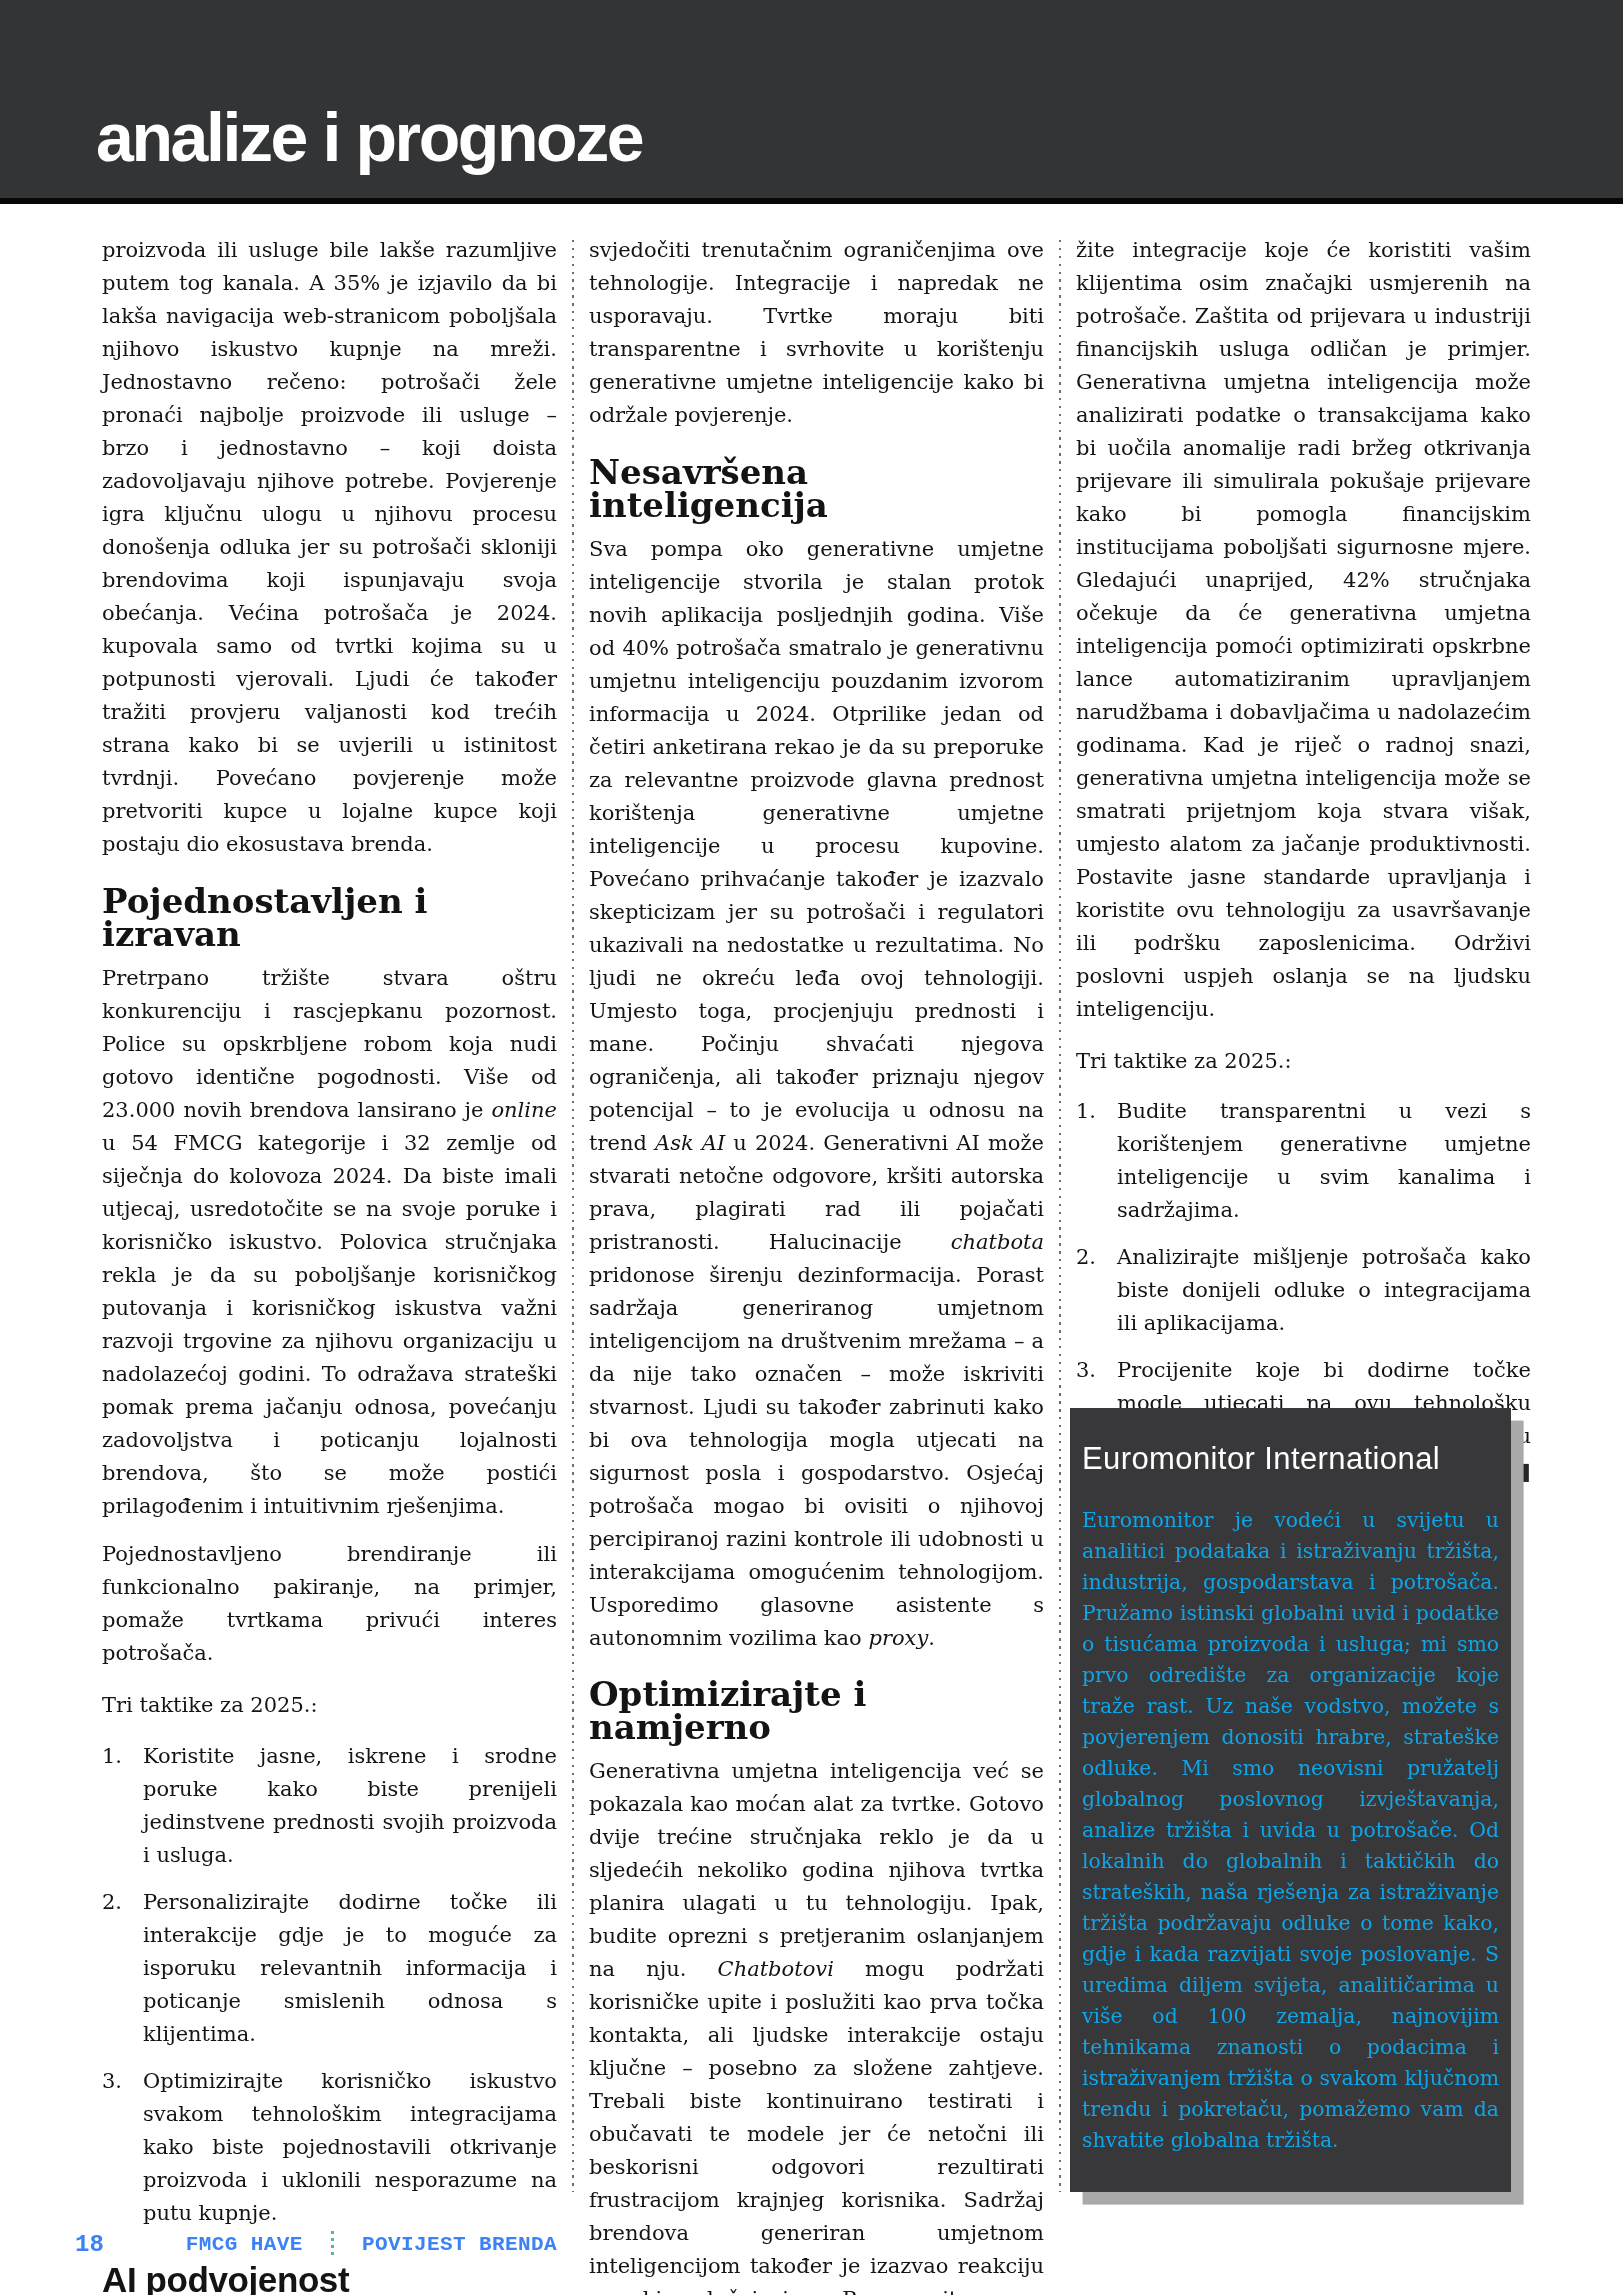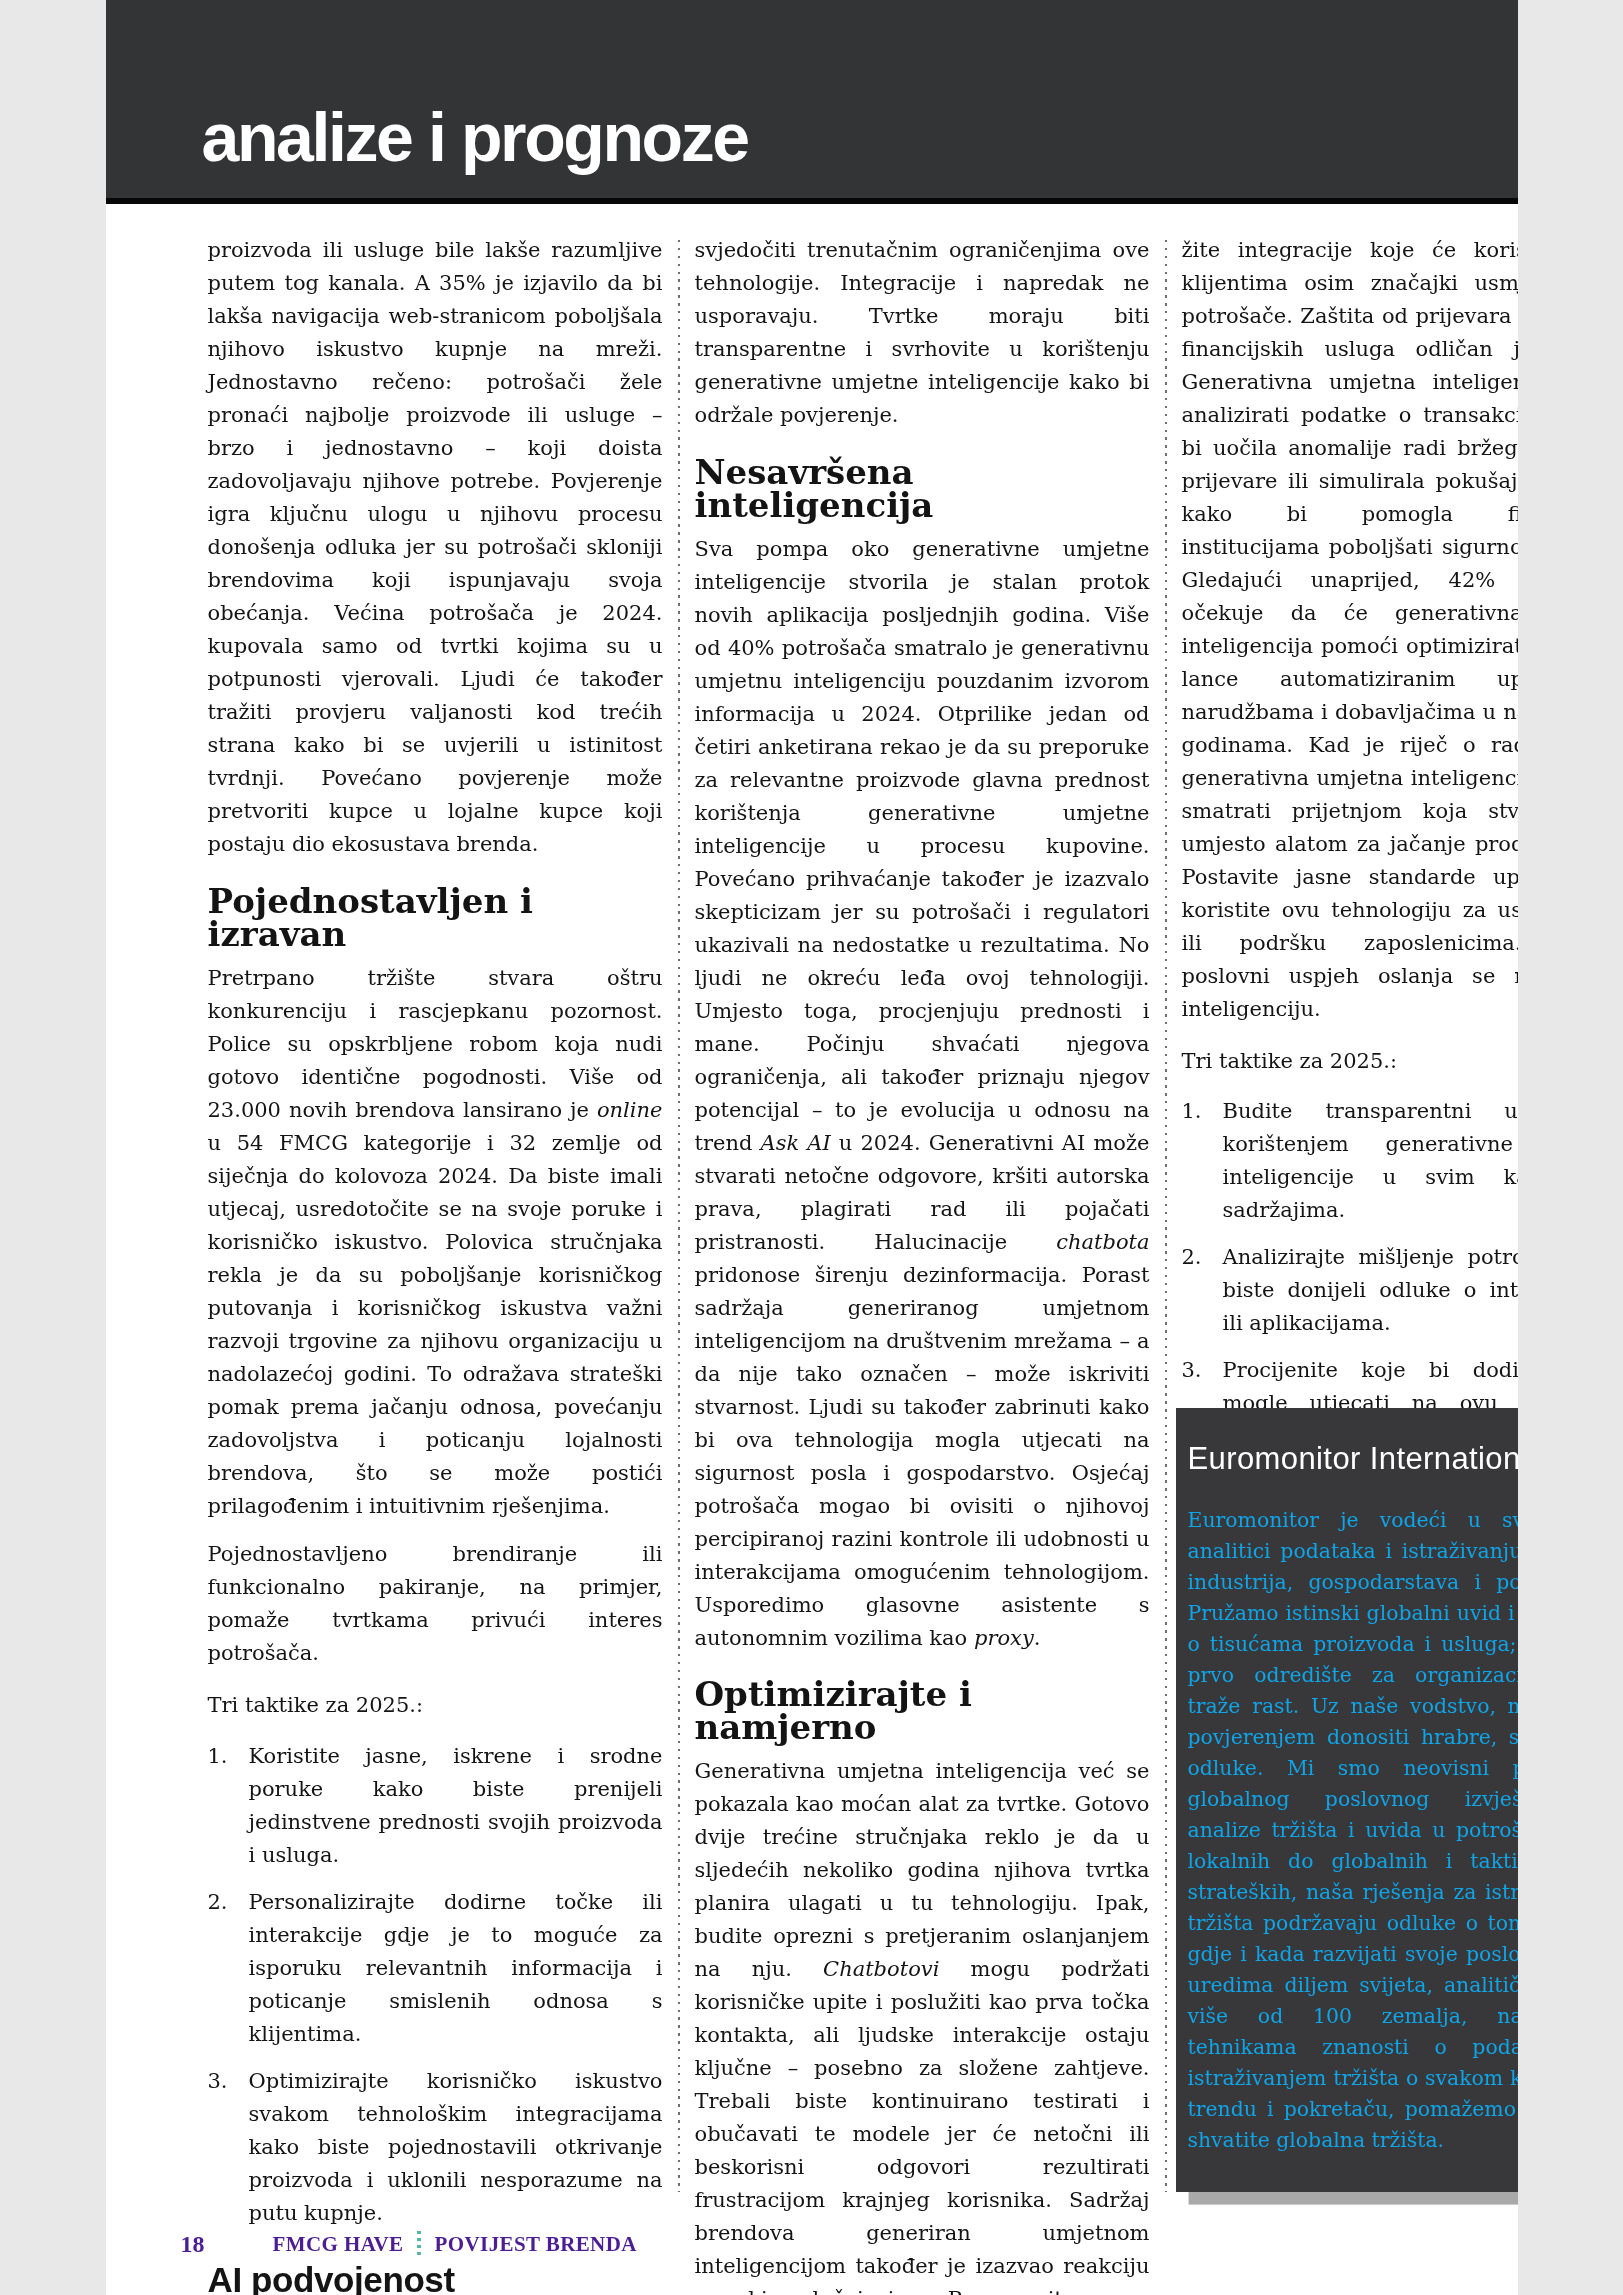--- a/index.html
+++ b/index.html
@@ -1,17 +1,17 @@
 <!DOCTYPE html>
 <html style="font-size:12.6px"><head>
 <meta charset="utf-8">
 <style>
   html,body { margin:0; padding:0; background:#e8e8e8; }
   .page {
-    position:relative; width:1412px; height:2295px; margin:0 auto;
+    position:relative; width:1623px; height:2295px; margin:0 auto;
     background:#ffffff; overflow:hidden;
     font-family:"DejaVu Serif", serif; color:#141414;
   }
   
   .masthead {
     position:absolute; top:0; left:0; right:0; height:198px;
     background:#333436; border-bottom:6.3px solid #070707;
   }
   .masthead h1 {
     position:absolute; left:96px; bottom:22px; margin:0;
@@ -58,21 +58,21 @@
     margin:0 0 28px; font-family:"Liberation Sans", sans-serif;
     font-weight:500; font-size:31px; letter-spacing:0.4px; color:#ffffff;
   }
   .infobox p {
     margin:0; font-size:20.4px; line-height:31px; text-align:justify; color:#0ea5e9;
   }
   
   .pfooter {
     position:absolute; left:75px; top:2229px; height:31px;
     display:flex; align-items:center;
-    font-family:Liberation Serif, serif; font-weight:bold; color:#4c1d95;
+    font-family:Liberation Mono, monospace; font-weight:bold; color:#3b82f6;gap:14px;
   }
   .pfooter .pageno { font-size:24px; margin-right:68px; }
   .pfooter .mag, .pfooter .art { font-size:21px; letter-spacing:0.4px; }
   .pfooter .fdiv {
     width:3.1px; height:27px; margin:0 14px;
     background-image:repeating-linear-gradient(to bottom,#52b8a6 0 3.1px,transparent 3.1px 7px);
   }
   i { font-style:italic; }
 </style>
 </head>

